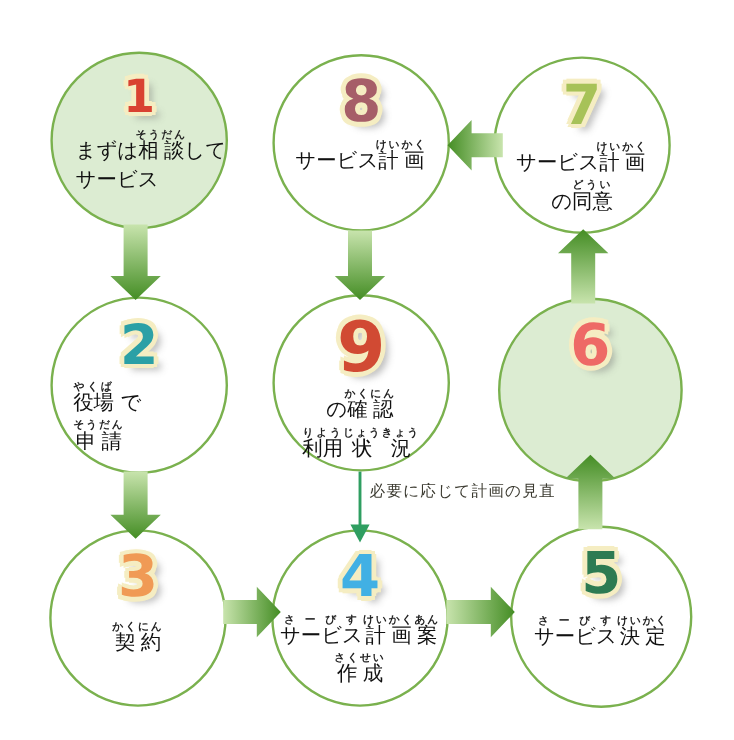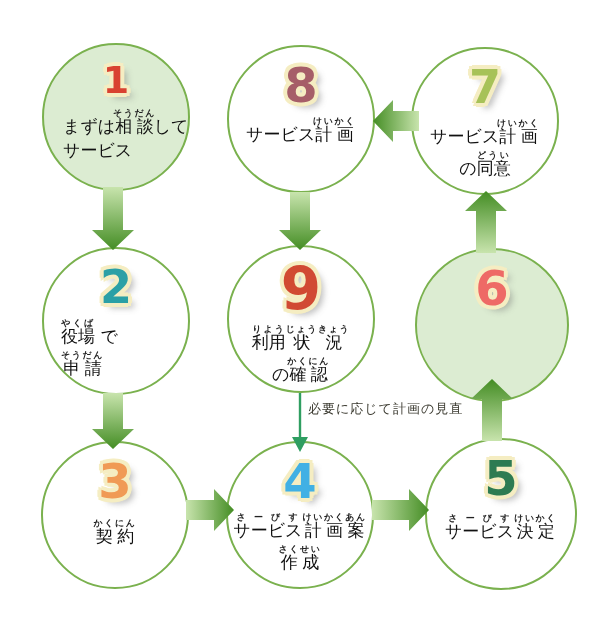--- a/index.html
+++ b/index.html
@@ -97,22 +97,22 @@
   <div class="circle c2">
     <div class="num" style="color: rgb(43, 160, 166);">2</div>
     <div class="text">
         <div class="tline"><ruby>役場<rt>やくば</rt></ruby> で</div>
         <div class="tline"><ruby>申請<rt>そうだん</rt></ruby></div>
       </div>
   </div>
   <div class="circle c9">
     <div class="num" style="color: rgb(209, 74, 51);">9</div>
     <div class="text">
+        <div class="tline">の<ruby>確認<rt>かくにん</rt></ruby></div>
         <div class="tline"><ruby>利用<rt>りよう</rt></ruby><ruby>状況<rt>じょうきょう</rt></ruby></div>
-        <div class="tline">の<ruby>確認<rt>かくにん</rt></ruby></div>
       </div>
   </div>
   <div class="circle c6 filled">
     <div class="num" style="color: rgb(238, 106, 102);">6</div>
   </div>
   <div class="circle c3">
     <div class="num" style="color: rgb(240, 154, 85);">3</div>
     <div class="text">
         <div class="tline"><ruby>契約<rt>かくにん</rt></ruby></div>
       </div>

